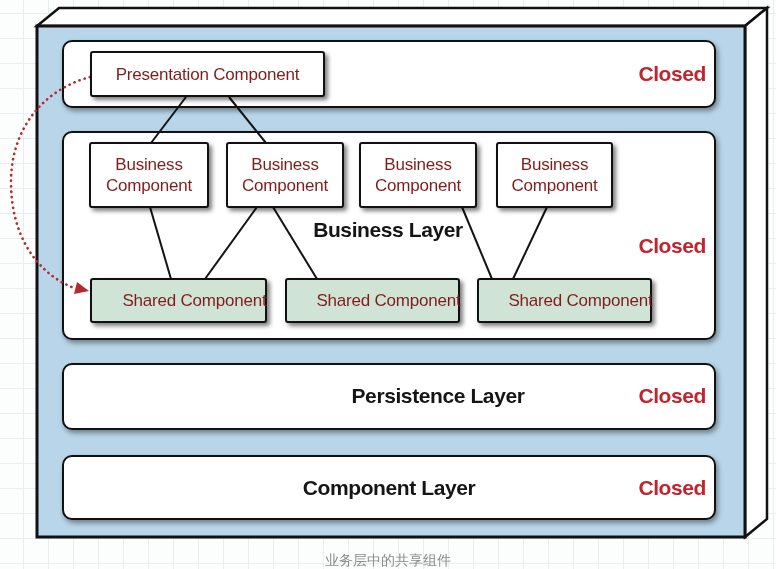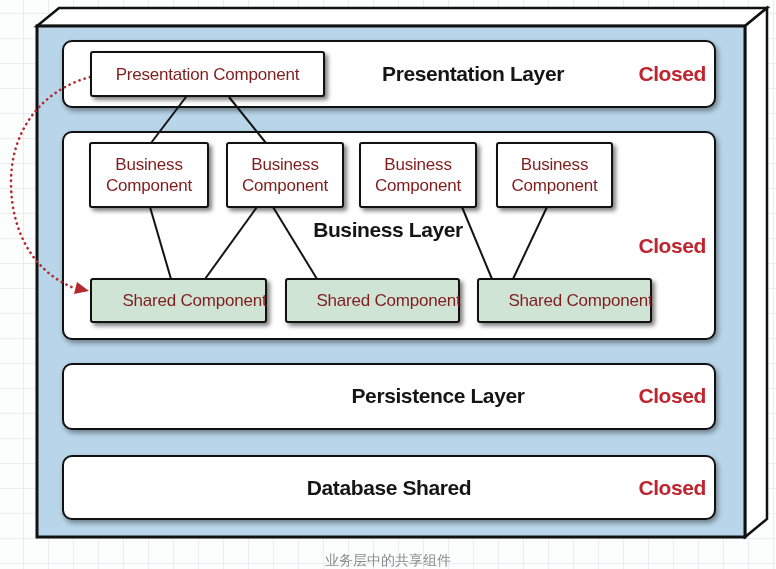--- a/index.html
+++ b/index.html
@@ -116,26 +116,25 @@
   <div class="comp shared sc1">
     <span>Shared Component</span>
   </div>
   <div class="comp shared sc2">
     <span>Shared Component</span>
   </div>
   <div class="comp shared sc3">
     <span>Shared Component</span>
   </div>
 
-  <span class="layer-title t-center" style="left:338px;top:61px;width:270px;">Presentation Layer</span>
   <span class="closed" style="left:560px;top:61px;width:146px;">Closed</span>
 
   <span class="layer-title t-center" style="left:278px;top:217px;width:220px;">Business Layer</span>
   <span class="closed" style="left:560px;top:233px;width:146px;">Closed</span>
 
   <span class="layer-title t-center" style="left:62px;top:383px;width:752px;">Persistence Layer</span>
   <span class="closed" style="left:560px;top:383px;width:146px;">Closed</span>
 
-  <span class="layer-title t-center" style="left:62px;top:475px;width:654px;">Database Shared</span>
+  <span class="layer-title t-center" style="left:62px;top:475px;width:654px;">Component Layer</span>
   <span class="closed" style="left:560px;top:475px;width:146px;">Closed</span>
 
   <div class="caption">业务层中的共享组件</div>
 </div>
 
 </body></html>

